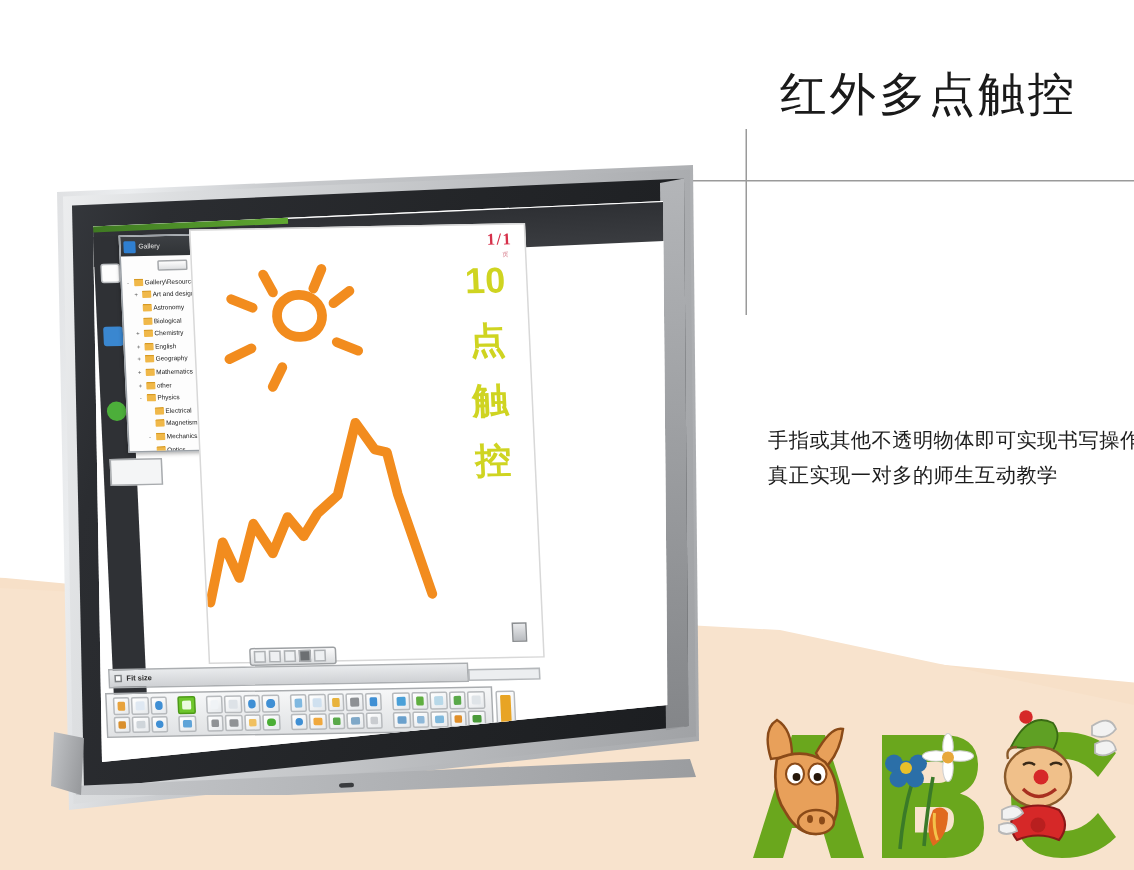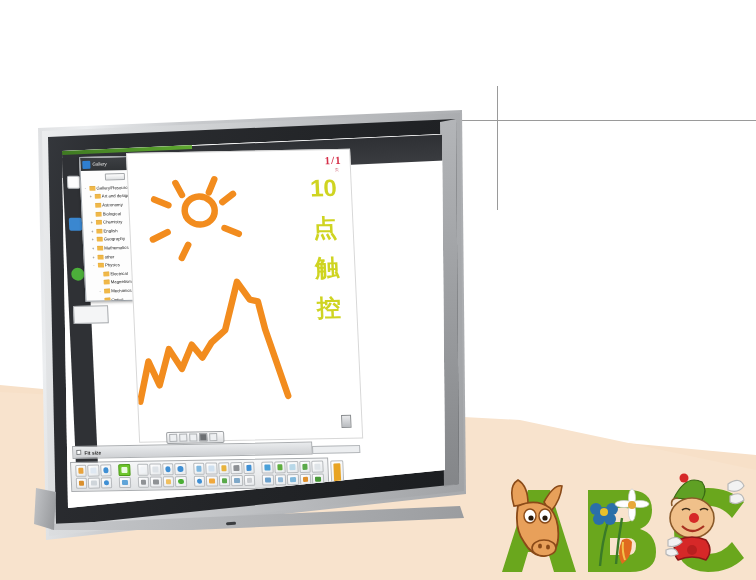--- a/index.html
+++ b/index.html
@@ -260,24 +260,27 @@
 </style>
 </head>
 <body>
 
 <div id="root">
 
   <div class="bg-white"></div>
   <div class="bg-peach"></div>
   <div class="bg-peach-2"></div>
 
+  <div class="header-title">红外多点触控</div>
   <div class="rule-h"></div>
   <div class="rule-v"></div>
 
   <div class="features">
+    <div class="feature-line">手指或其他不透明物体即可实现书写操作</div>
+    <div class="feature-line">真正实现一对多的师生互动教学</div>
   </div>
 
   <div class="device">
     <div class="outer-frame"></div>
     <div class="outer-frame-edge"></div>
     <div class="bezel"></div>
     <div class="bezel-inner-hl"></div>
 
     <div class="screen">
       <div class="screen-surface"></div>

